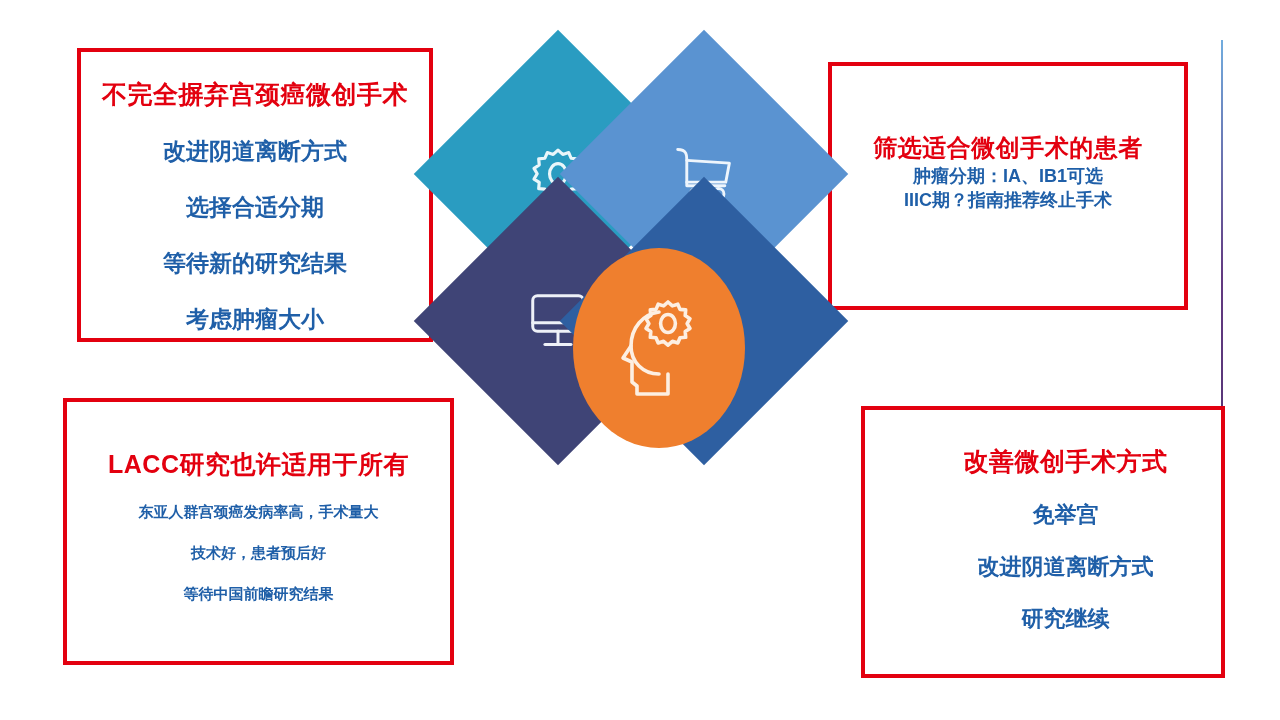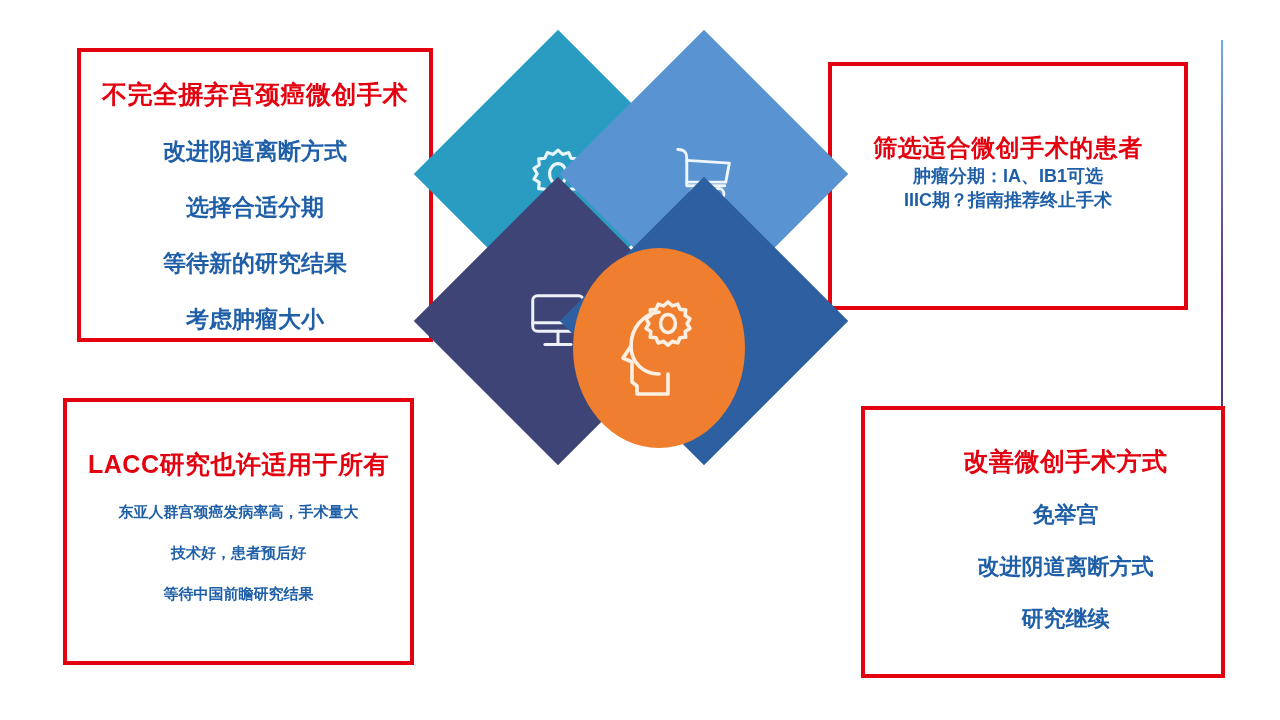--- a/index.html
+++ b/index.html
@@ -50,21 +50,21 @@
   #box-tl .c-title { font-size: 25px; margin-top: 26px; }
   #box-tl .c-line  { font-size: 23px; margin-top: 25px; }
   #box-tl .c-line:first-of-type { margin-top: 30px; }
 
   
   #box-tr { left: 828px; top: 62px;  width: 360px; height: 248px; }
   #box-tr .c-title { font-size: 24px; margin-top: 66px; }
   #box-tr .c-line  { font-size: 18px; }
 
   
-  #box-bl { left: 63px;  top: 398px; width: 351px; height: 267px; }
+  #box-bl { left: 63px;  top: 398px; width: 391px; height: 267px; }
   #box-bl .c-title { font-size: 25px; margin-top: 46px; }
   #box-bl .c-line  { font-size: 15px; margin-top: 22px; }
   #box-bl .c-line:first-of-type { margin-top: 46px; }
 
   
   #box-br { left: 861px; top: 406px; width: 364px; height: 272px; padding-left: 45px; }
   #box-br .c-title { font-size: 25px; margin-top: 35px; }
   #box-br .c-line  { font-size: 22px; margin-top: 22px; }
   #box-br .c-line:first-of-type { margin-top: 44px; }
 

